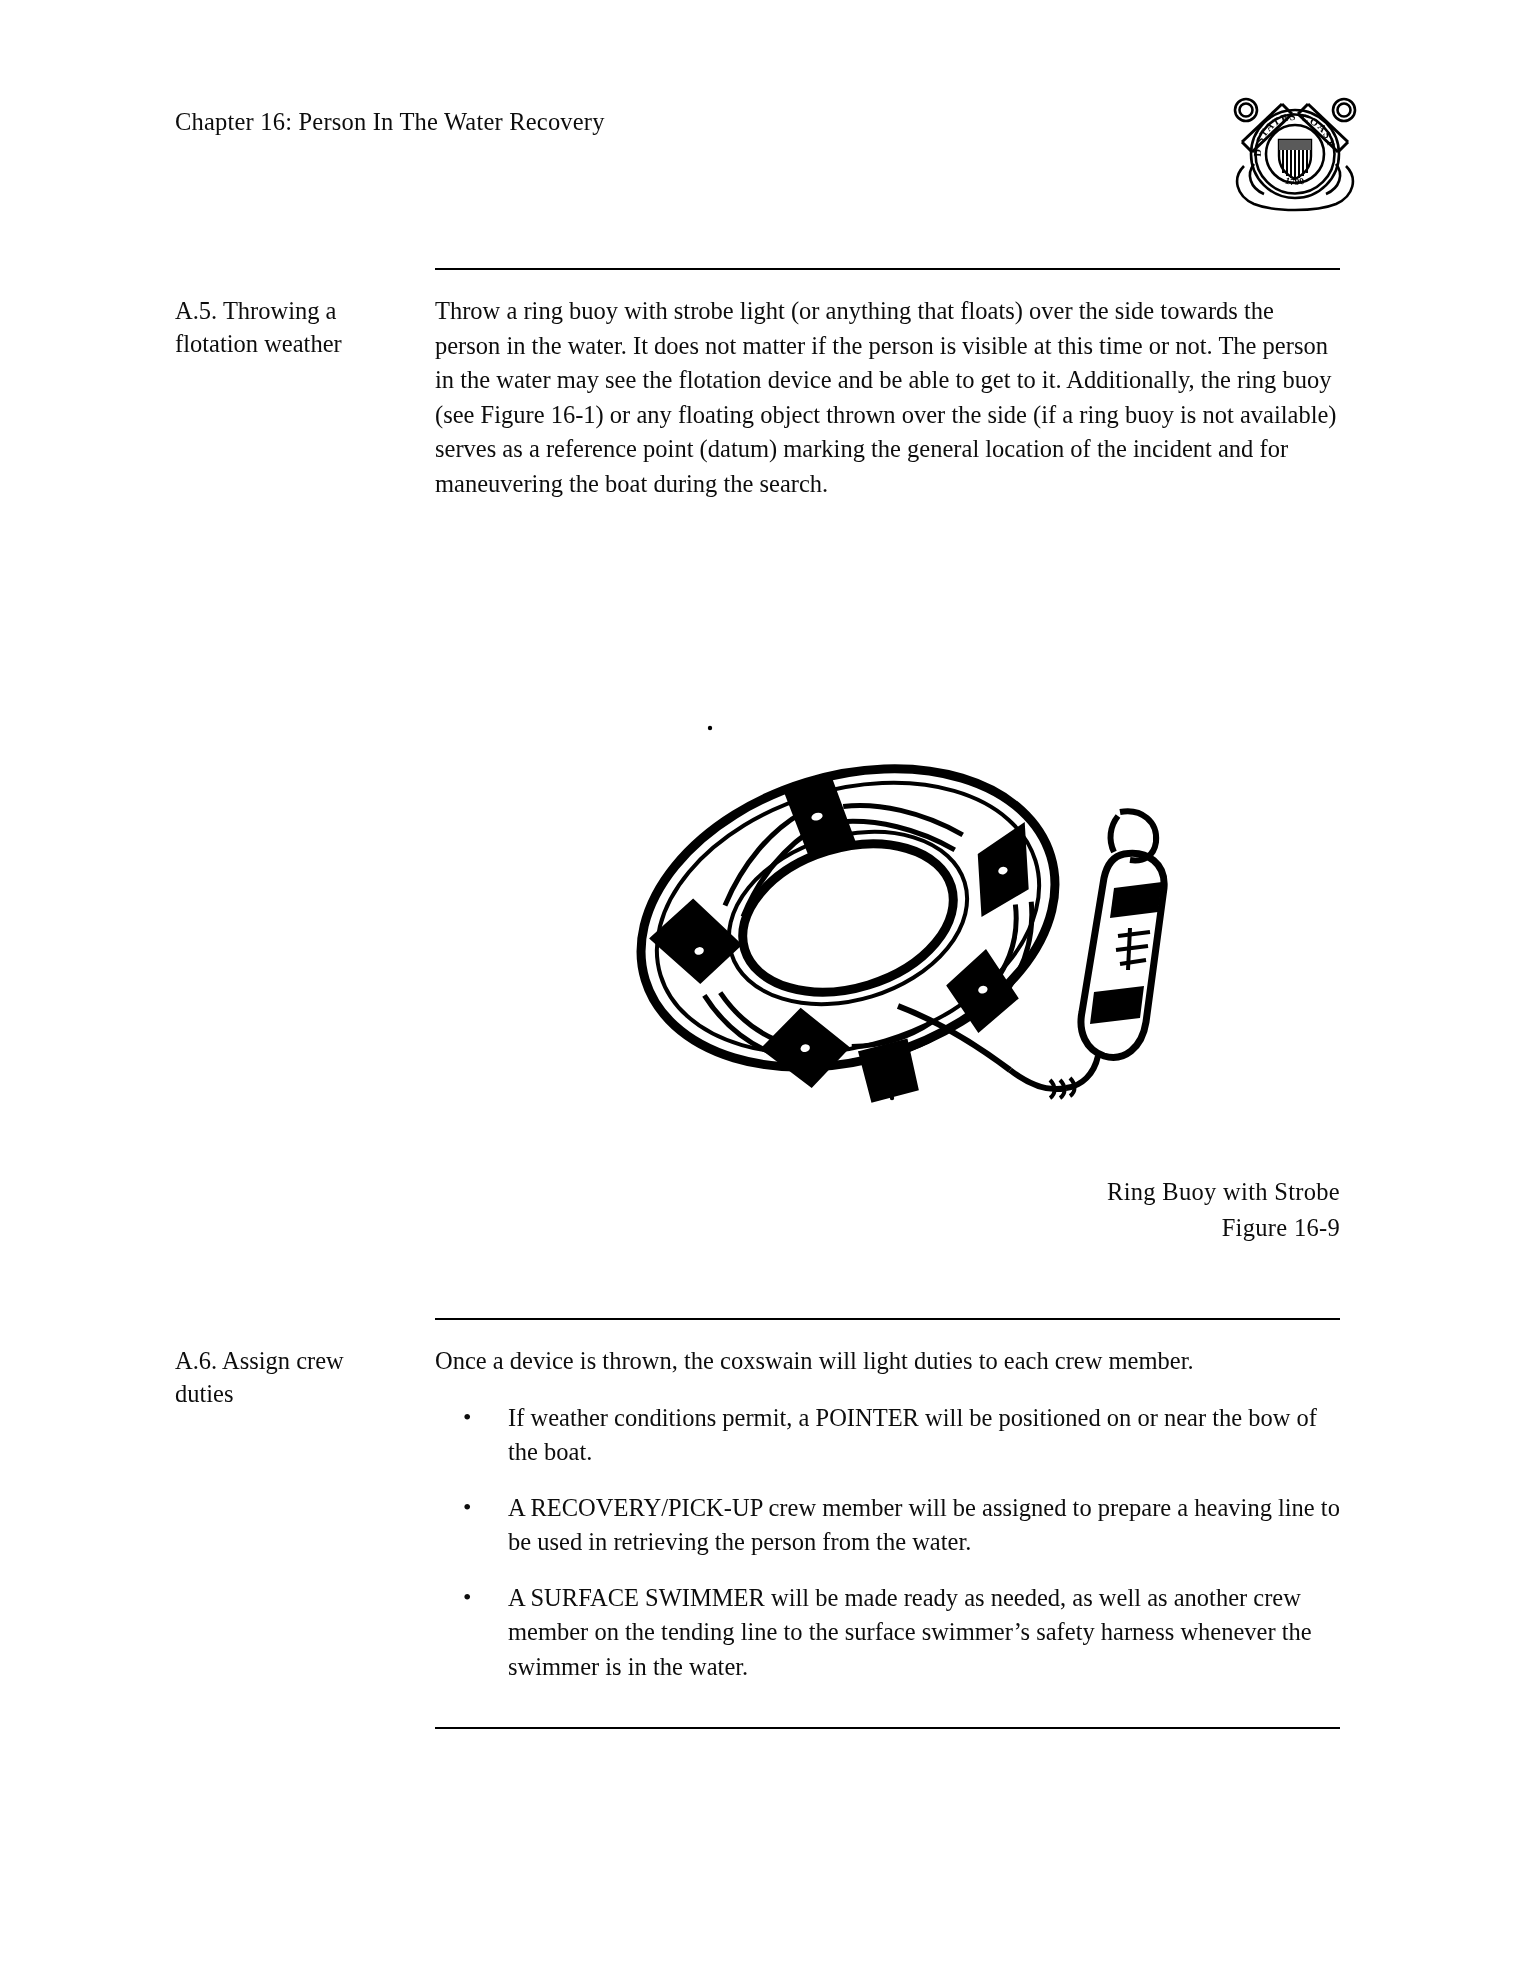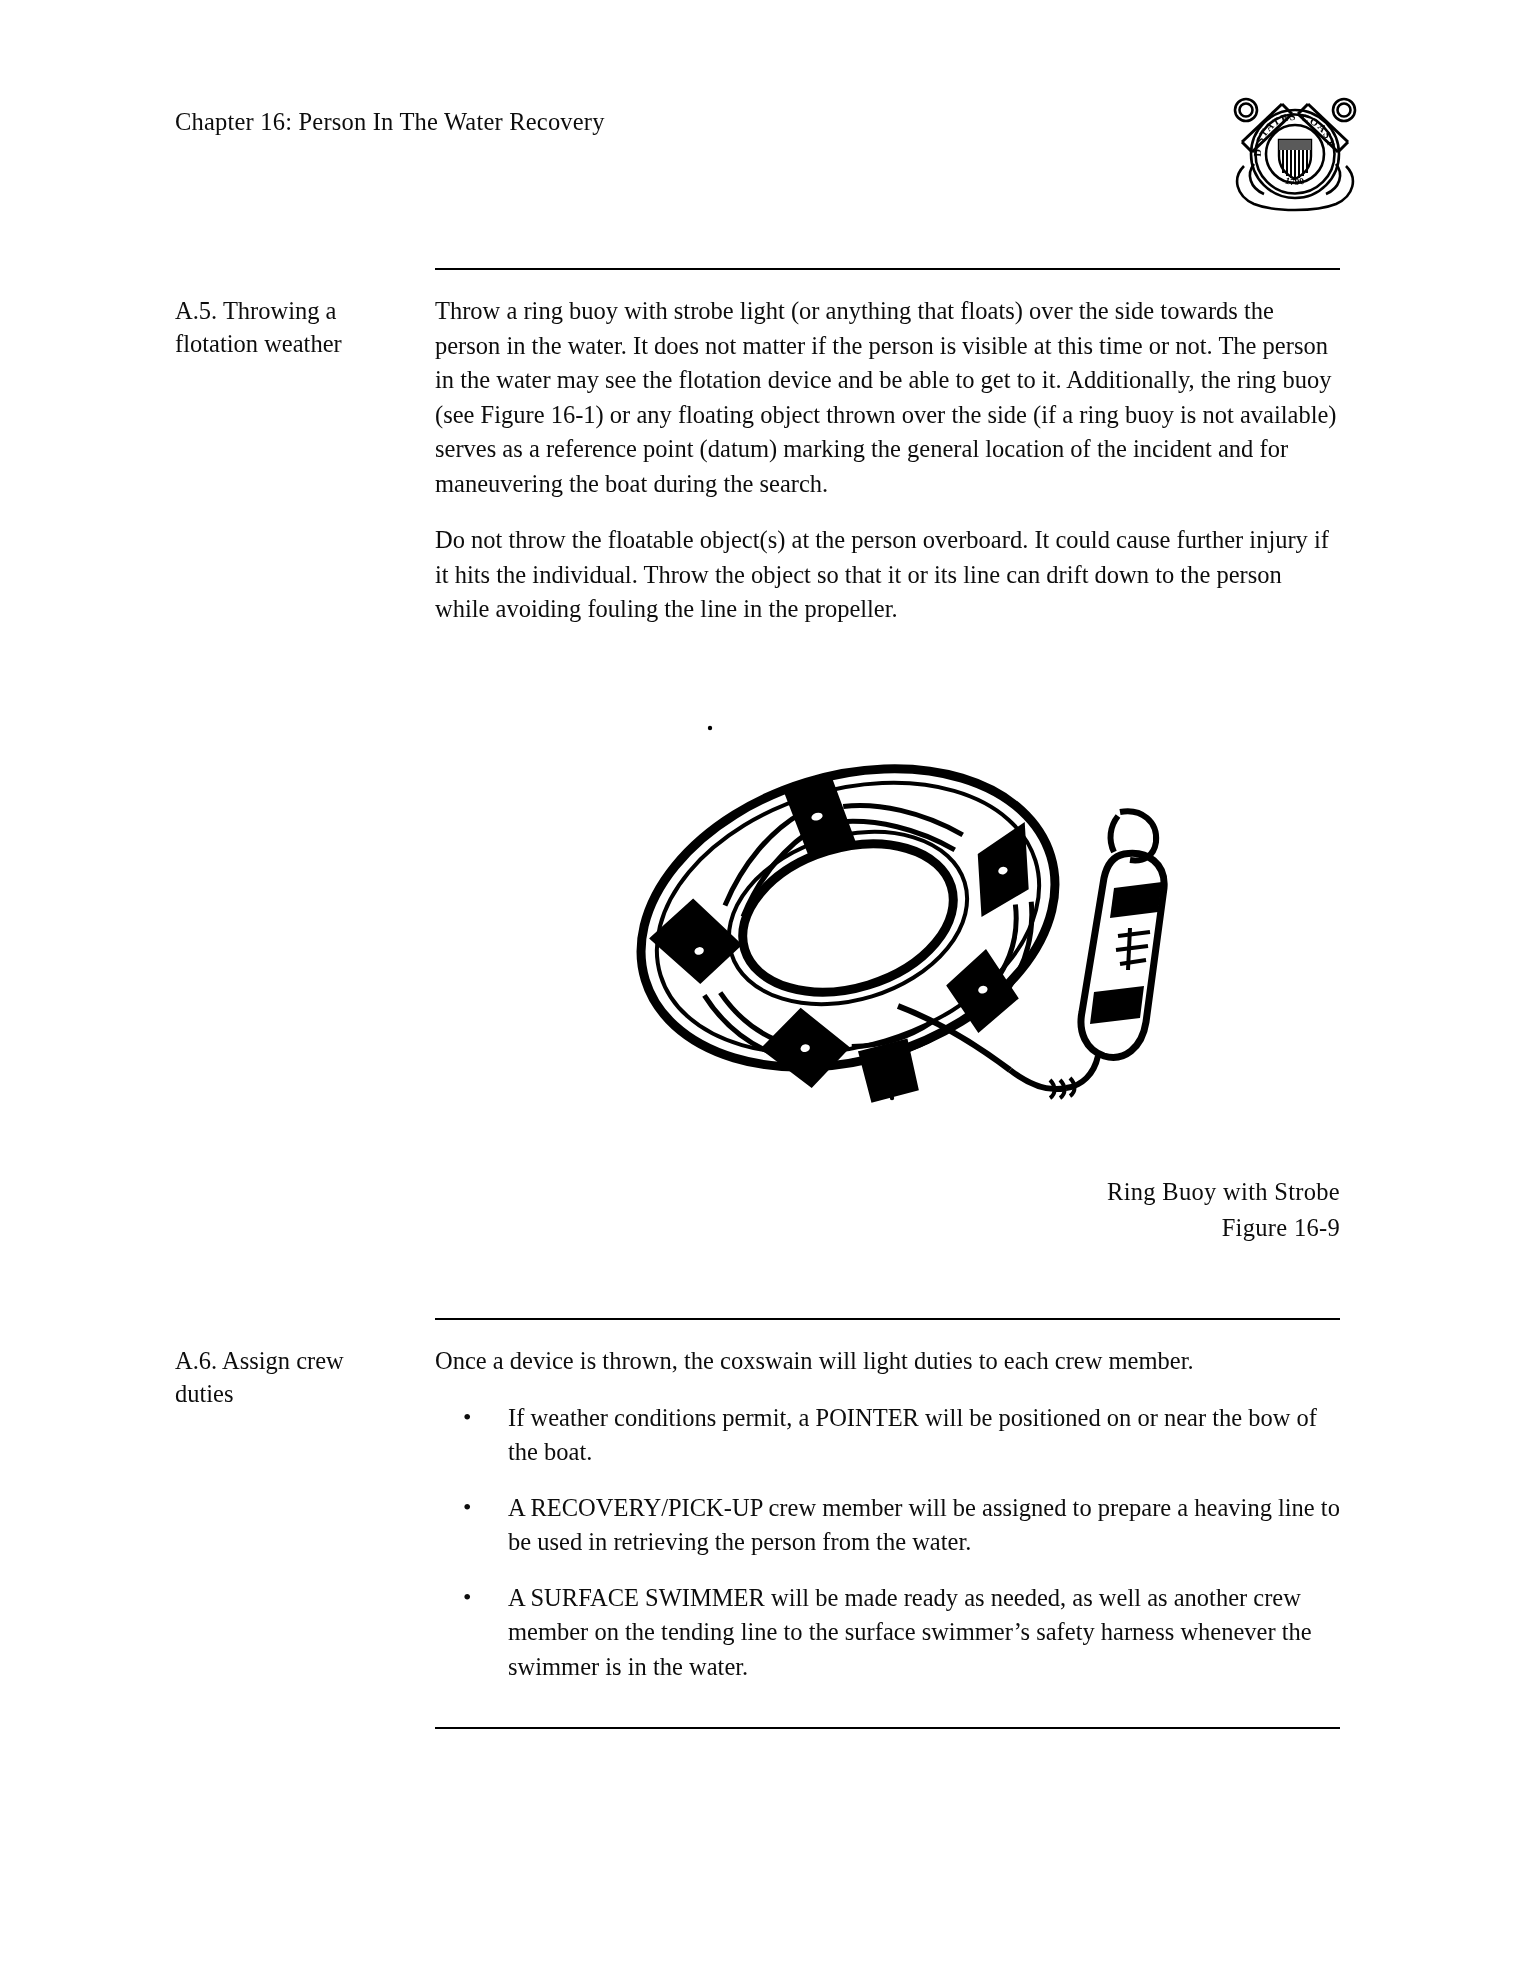--- a/index.html
+++ b/index.html
@@ -207,21 +207,20 @@
 
   <div class="hrule rule-a5"></div>
 
   <div class="section sec-a5">
     <div class="sec-label">
       <span class="l1">A.5.  Throwing a</span>
       <span class="l2">flotation weather</span>
     </div>
     <div class="sec-body">
       <p>Throw a ring buoy with strobe light (or anything that floats) over the side towards the person in the water.  It does not matter if the person is visible at this time or not.  The person in the water may see the flotation device and be able to get to it.  Additionally, the ring buoy (see Figure 16-1) or any floating object thrown over the side (if a ring buoy is not available) serves as a reference point (datum) marking the general location of the incident and for maneuvering the boat during the search.</p>
-      <p>Do not throw the floatable object(s) at the person overboard.  It could cause further injury if it hits the individual.  Throw the object so that it or its line can drift down to the person while avoiding fouling the line in the propeller.</p>
     </div>
   </div>
 
   <div class="figure-block">
     <div class="figure-art">
       <svg viewBox="0 0 660 420" xmlns="http://www.w3.org/2000/svg">
         <g fill="none" stroke="#000" stroke-linecap="round" stroke-linejoin="round">
 
           <ellipse cx="290" cy="218" rx="212" ry="142" transform="rotate(-17 290 218)" stroke-width="9"></ellipse>
 

